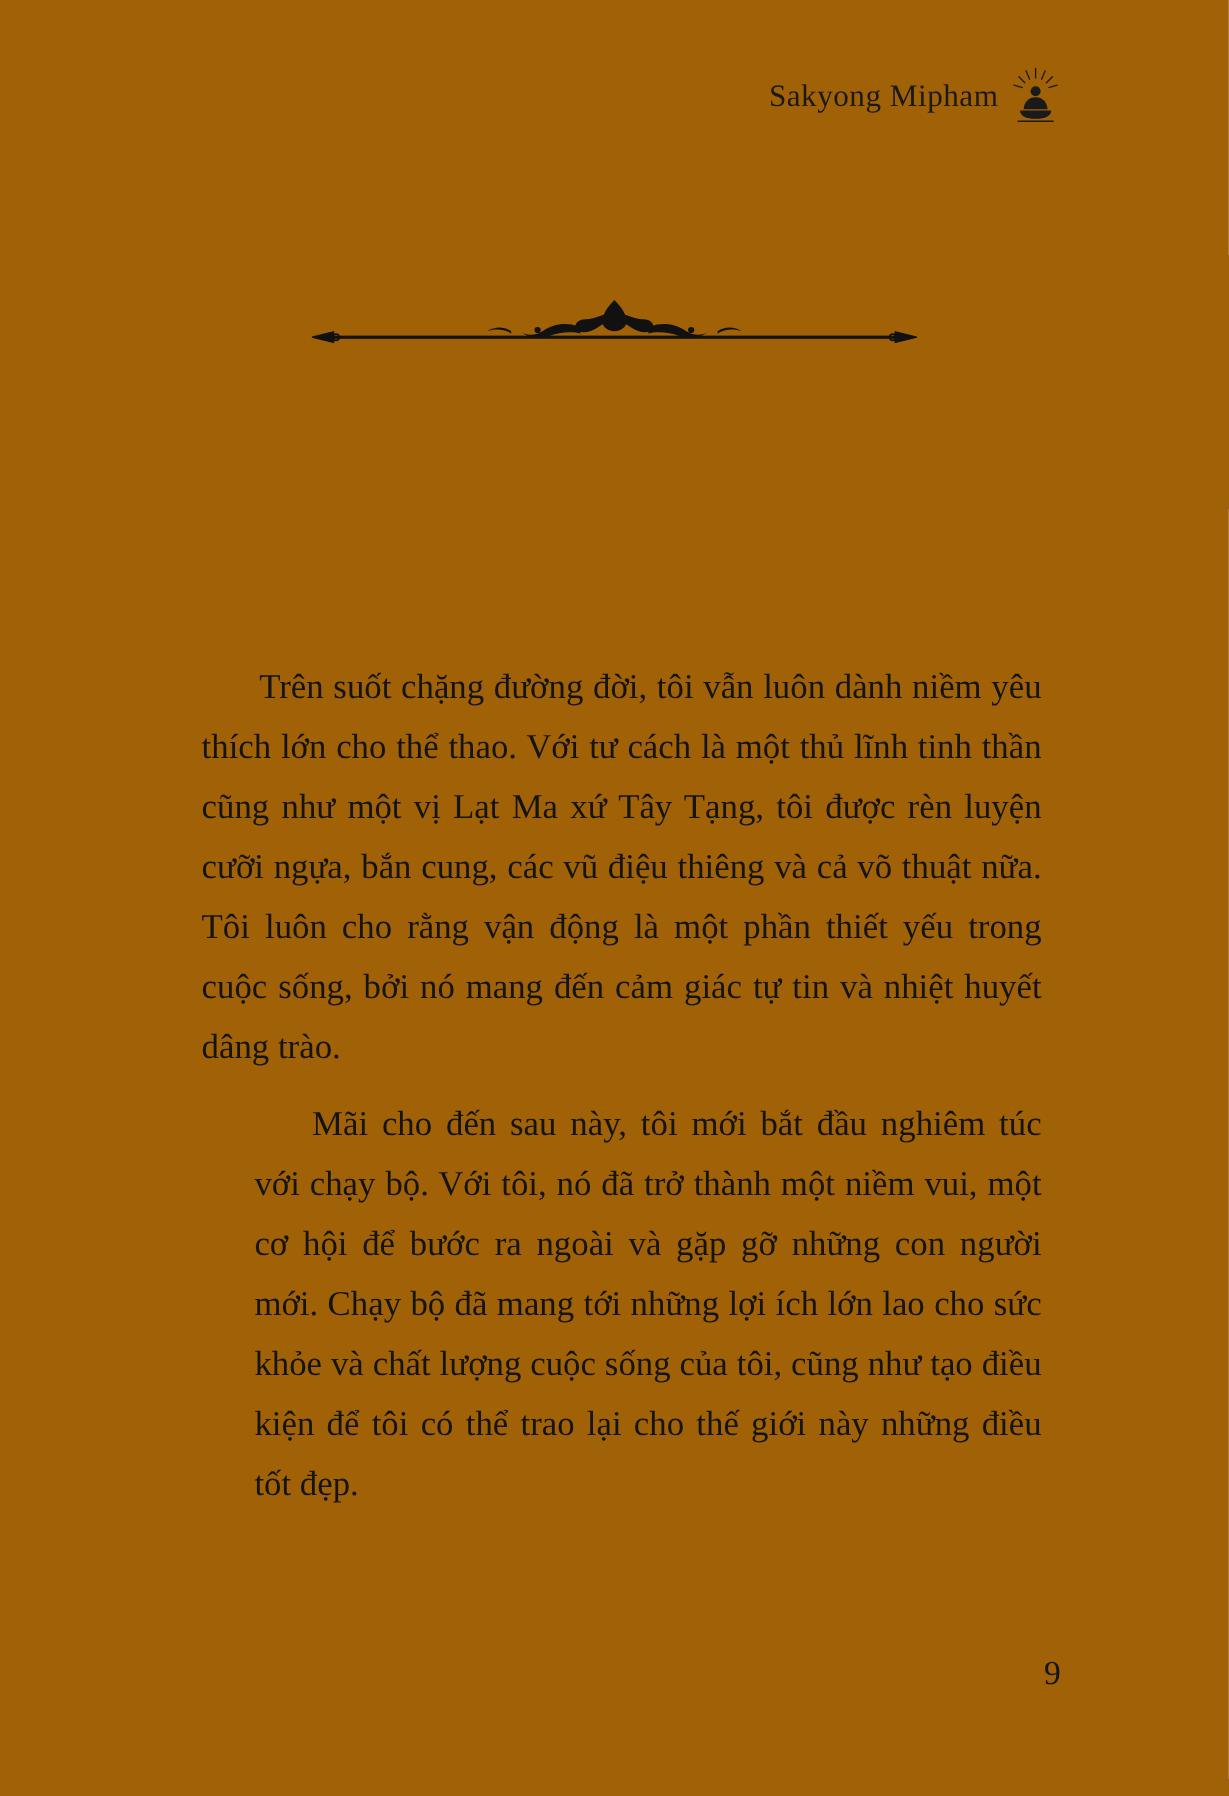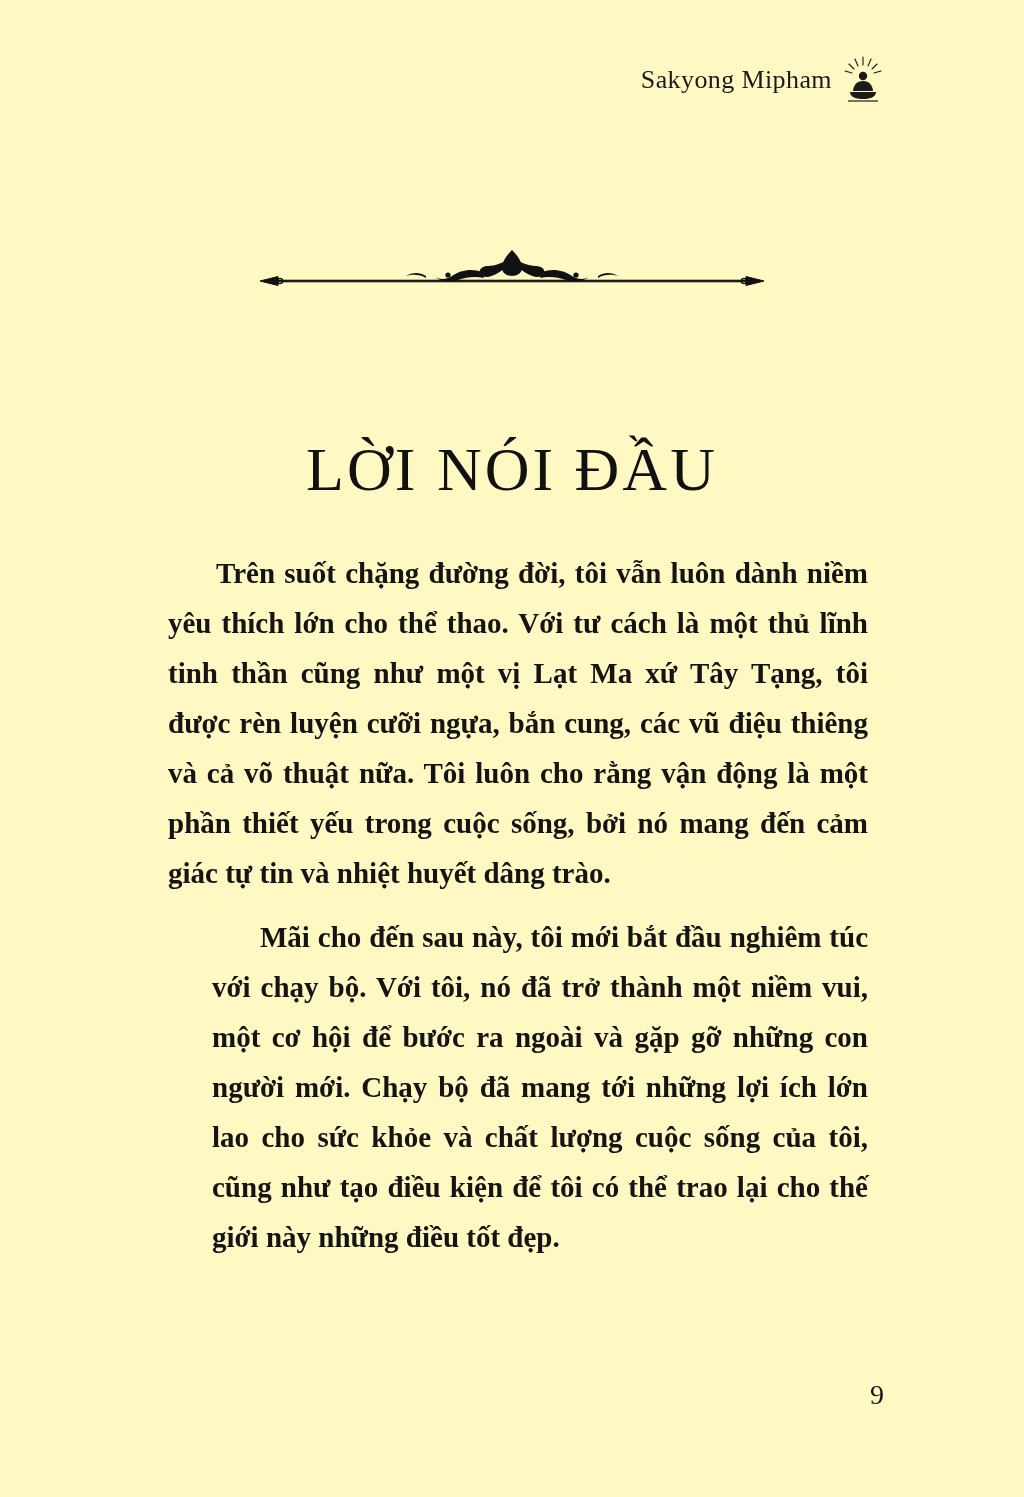--- a/index.html
+++ b/index.html
@@ -12,21 +12,21 @@
     height: 1497px;
     position: relative;
     font-family: "Liberation Serif", serif;
     color: #1a1a1a;
     overflow: hidden;
   }
 
   .page {
     position: absolute;
     inset: 0;
-    background: #fef9c3;
+    background: #a16207;
   }
 
   
   .running-head {
     position: absolute;
     top: 56px;
     right: 140px;
     display: flex;
     align-items: center;
     gap: 10px;
@@ -84,21 +84,20 @@
   .body-text p {
     margin: 0 0 14px 0;
     font-family: "Liberation Serif", serif;
     font-size: 29px;
     line-height: 50px;
     text-align: justify;
     text-indent: 48px;
     color: #141414;
     -webkit-hyphens: none;
     hyphens: none;
-    font-weight: bold;
   }
   .body-text p:last-child {
     margin-bottom: 0;
     margin-left: 44px;
   }
 
   
   .folio {
     position: absolute;
     bottom: 86px;
@@ -160,21 +159,20 @@
           <circle cx="324" cy="47" r="2.6"></circle>
           <path d="M174 48 C168 44 160 44 154 48 C160 46 168 46 174 50 Z"></path>
           <path d="M346 48 C352 44 360 44 366 48 C360 46 352 46 346 50 Z"></path>
           <circle cx="243" cy="43" r="2.2"></circle>
           <circle cx="277" cy="43" r="2.2"></circle>
         </g>
       </svg>
     </span>
   </div>
 
-  <h1 class="chapter-title">LỜI NÓI ĐẦU</h1>
 
   <div class="body-text">
     <p>Trên suốt chặng đường đời, tôi vẫn luôn dành niềm yêu thích lớn cho thể thao. Với tư cách là một thủ lĩnh tinh thần cũng như một vị Lạt Ma xứ Tây Tạng, tôi được rèn luyện cưỡi ngựa, bắn cung, các vũ điệu thiêng và cả võ thuật nữa. Tôi luôn cho rằng vận động là một phần thiết yếu trong cuộc sống, bởi nó mang đến cảm giác tự tin và nhiệt huyết dâng trào.</p>
     <p>Mãi cho đến sau này, tôi mới bắt đầu nghiêm túc với chạy bộ. Với tôi, nó đã trở thành một niềm vui, một cơ hội để bước ra ngoài và gặp gỡ những con người mới. Chạy bộ đã mang tới những lợi ích lớn lao cho sức khỏe và chất lượng cuộc sống của tôi, cũng như tạo điều kiện để tôi có thể trao lại cho thế giới này những điều tốt đẹp.</p>
   </div>
 
   <div class="folio">9</div>
 
 </div>
 

